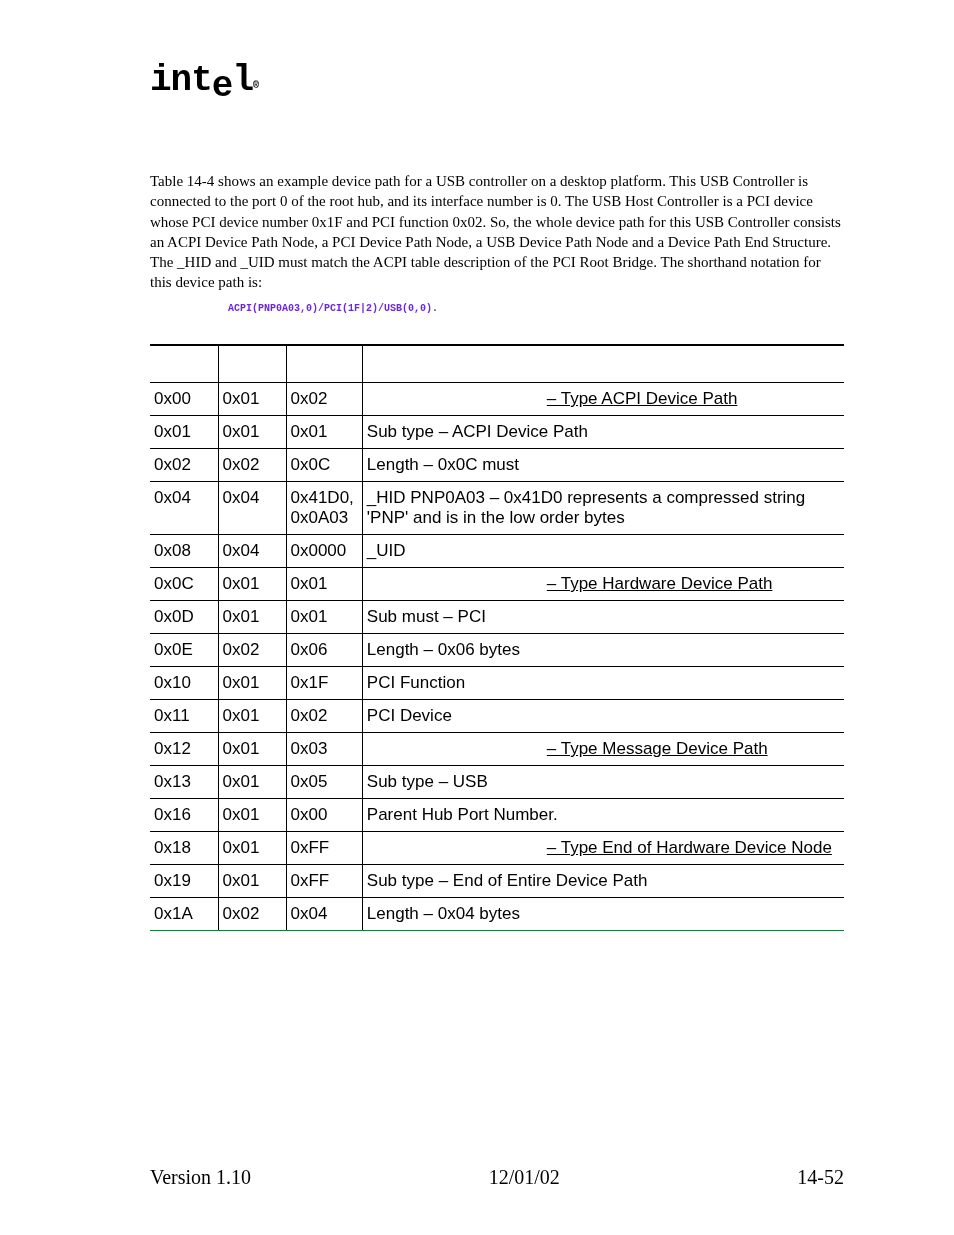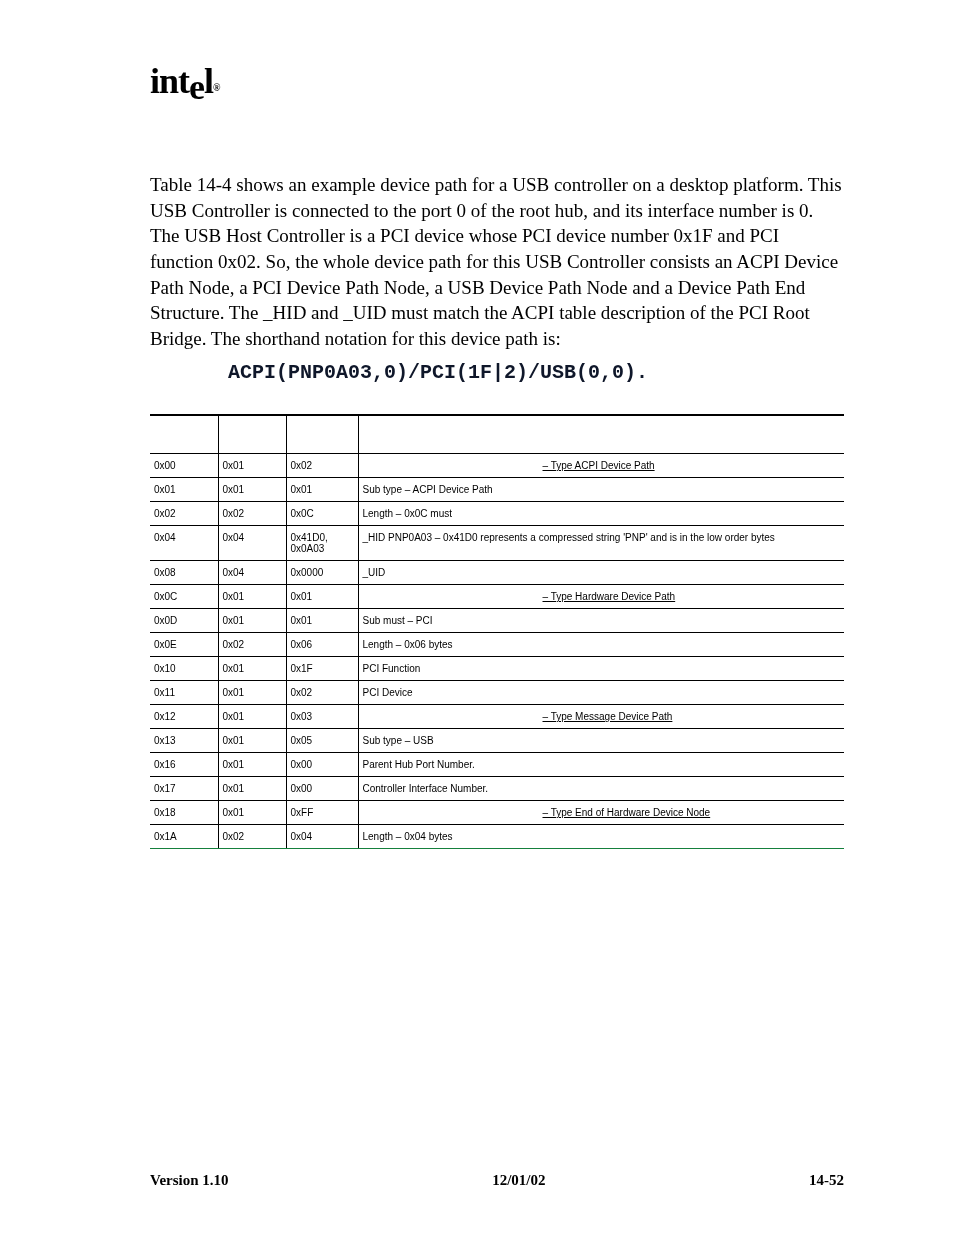--- a/index.html
+++ b/index.html
@@ -6,47 +6,47 @@
     body {
       width: 954px;
       height: 1235px;
       background: #fff;
       font-family: "Times New Roman", Times, serif;
       color: #000;
       position: relative;
       padding: 60px 110px 50px 150px;
     }
     .logo {
-      font-family: Liberation Serif, serif;
+      font-family: Liberation Mono, monospace;
       font-weight: 900;
       font-size: 36px;
       letter-spacing: -1px;
       margin-bottom: 70px;
     }
     .logo .drop {
       position: relative;
       top: 6px;
     }
     .para {
-      font-size: 19px;
+      font-size: 15px;
       line-height: 1.35;
       margin-bottom: 10px;
     }
     .code-line {
       font-family: "Courier New", Courier, monospace;
       font-weight: bold;
-      font-size: 20px;
-      color: #0f172a;
+      font-size: 10px;
+      color: #6d28d9;
       margin: 8px 0 30px 78px;
     }
     .tbl {
       border-collapse: collapse;
       width: 100%;
       font-family: Arial, Helvetica, sans-serif;
-      font-size: 10px;
+      font-size: 17px;
       margin-top: 4px;
     }
     .tbl th, .tbl td {
       text-align: left;
       vertical-align: top;
       padding: 6px 8px 6px 4px;
     }
     .tbl thead th {
       border-top: 2px solid #000;
       border-bottom: 1px solid #000;
@@ -62,22 +62,21 @@
     .col2 { width: 68px; border-right: 1px solid #000; }
     .col3 { width: 72px; border-right: 1px solid #000; }
     .col4 { }
     .footer {
       position: absolute;
       bottom: 46px;
       left: 150px;
       right: 110px;
       display: flex;
       justify-content: space-between;
-      font-size: 15px;
-      font-weight: bold;
+      font-size: 20px;
     }
     .indent-desc { padding-left: 180px; display: block; text-decoration: underline; }
   </style>
 </head>
 <body>
 
 <div class="logo">
   <span>int</span><span class="drop">e</span><span>l</span><span style="font-size:10px;position:relative;top:-2px;">®</span>
 </div>
 
@@ -173,32 +172,32 @@
         <td class="col3">0x05</td>
         <td class="col4">Sub type – USB</td>
       </tr>
       <tr>
         <td class="col1">0x16</td>
         <td class="col2">0x01</td>
         <td class="col3">0x00</td>
         <td class="col4">Parent Hub Port Number.</td>
       </tr>
       <tr>
-        <td class="col1">0x17</td>
-        <td class="col2">0x01</td>
-        <td class="col3">0x00</td>
-        <td class="col4">Controller Interface Number.</td>
-      </tr>
-      <tr>
         <td class="col1">0x18</td>
         <td class="col2">0x01</td>
         <td class="col3">0xFF</td>
         <td class="col4">
           <span class="indent-desc">– Type End of Hardware Device Node</span>
         </td>
+      </tr>
+      <tr>
+        <td class="col1">0x19</td>
+        <td class="col2">0x01</td>
+        <td class="col3">0xFF</td>
+        <td class="col4">Sub type – End of Entire Device Path</td>
       </tr>
       <tr>
         <td class="col1">0x1A</td>
         <td class="col2">0x02</td>
         <td class="col3">0x04</td>
         <td class="col4">Length – 0x04 bytes</td>
       </tr>
     </tbody>
 </table>
 

